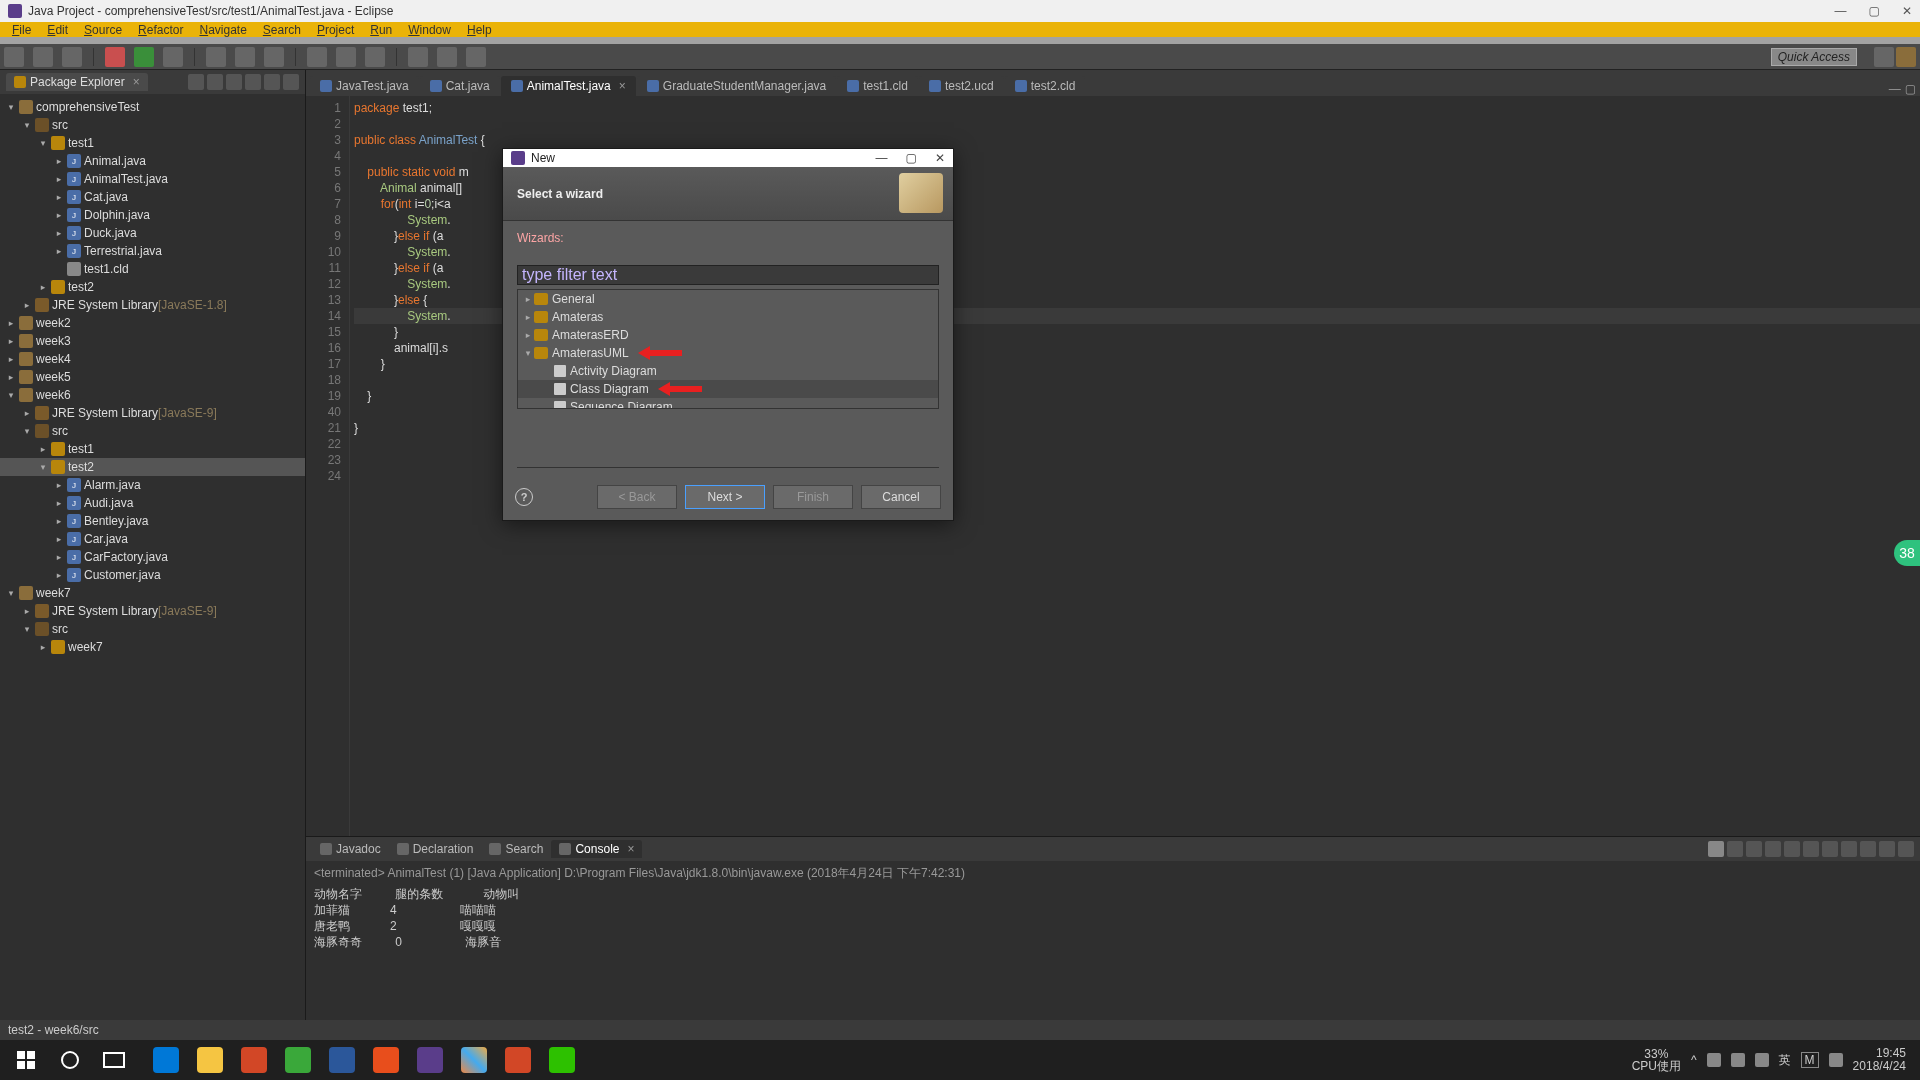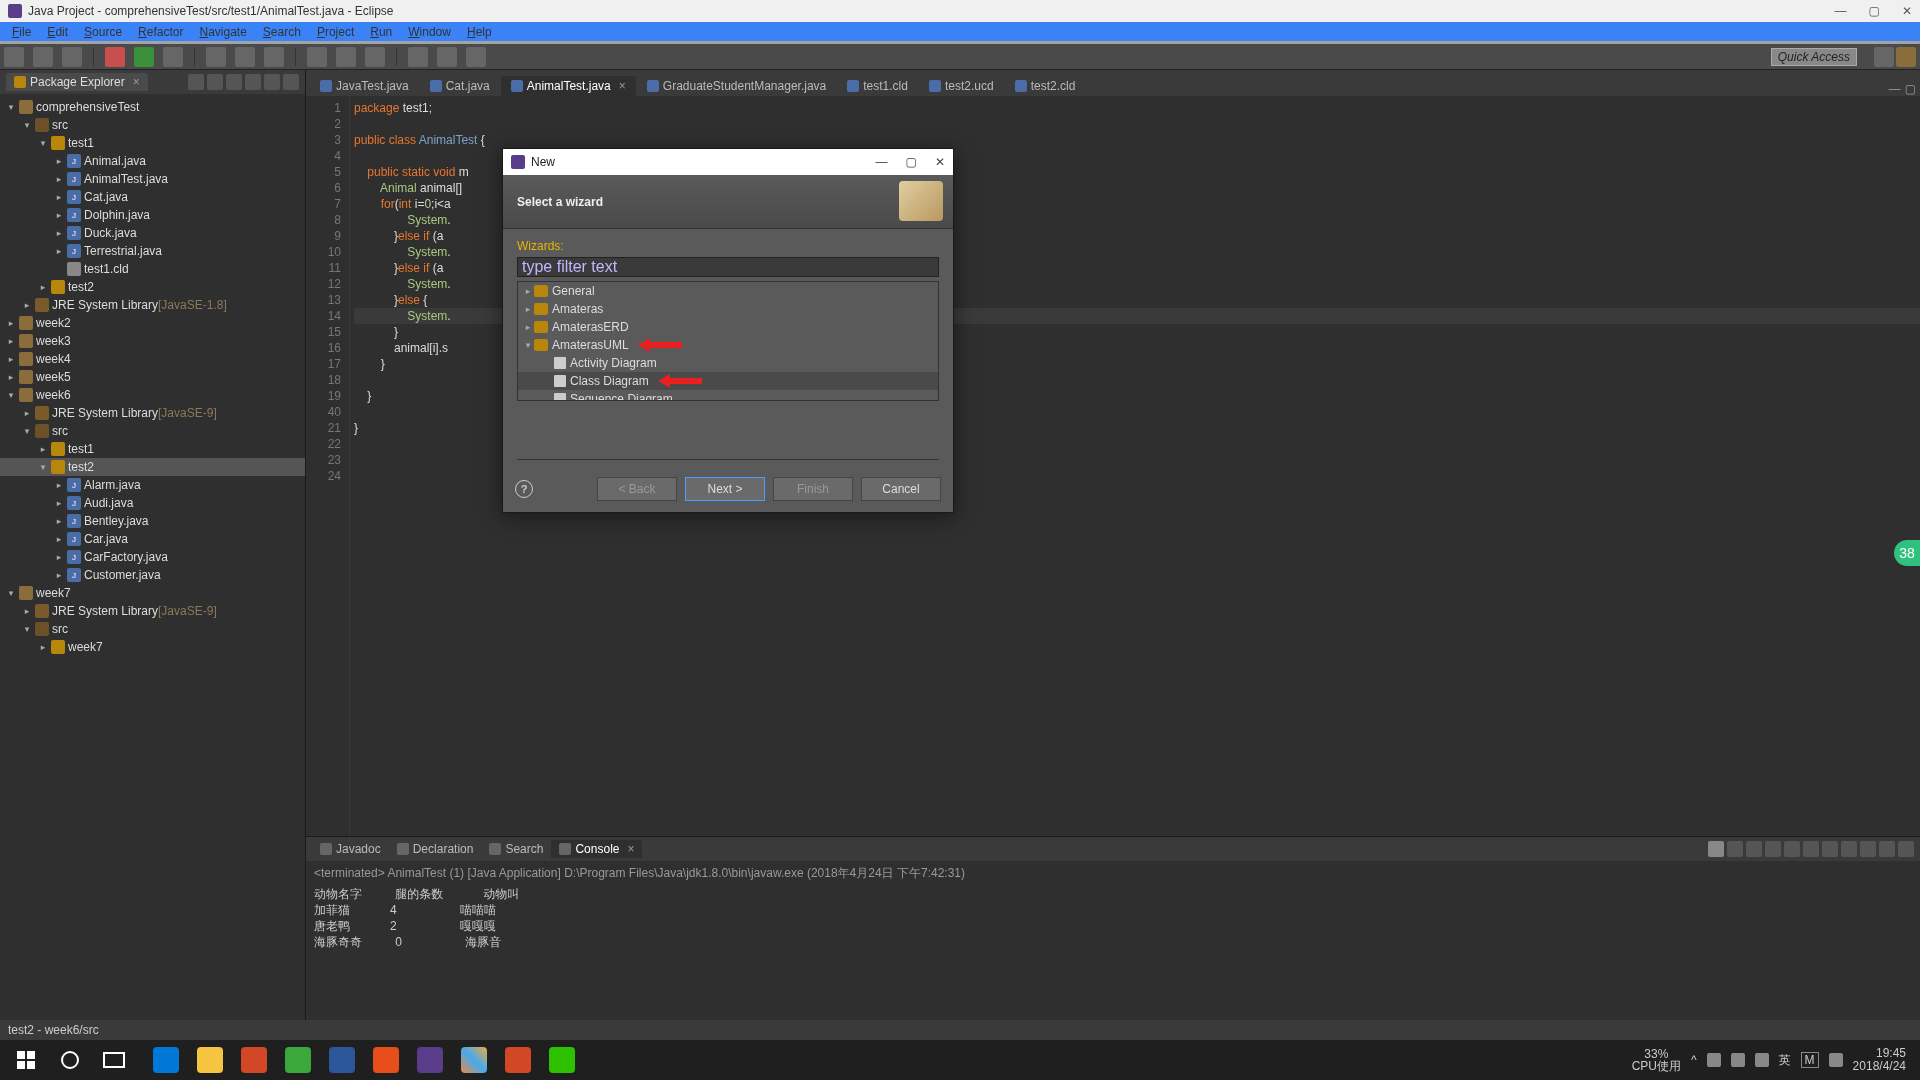--- a/index.html
+++ b/index.html
@@ -2,21 +2,21 @@
 <html><head>
 <meta charset="utf-8">
 <style>
 *{margin:0;padding:0;box-sizing:border-box;font-family:"Segoe UI",Arial,sans-serif;font-size:12px;user-select:none}
 body{width:1920px;height:1080px;background:#2f2f2f;overflow:hidden;position:relative}
 .title-bar{height:22px;background:#f0f0f0;display:flex;align-items:center;padding:0 8px;color:#333}
 .title-icon{width:14px;height:14px;background:#5a3d8a;border-radius:2px;margin-right:6px}
 .title-text{flex:1}
 .win-ctrl{display:flex;gap:22px;color:#555}
 .win-ctrl span{cursor:pointer}
-.menu-bar{height:22px;background:#3b82f6;display:flex;align-items:center;padding:0 4px;border-bottom:3px solid #a3a3a3}
+.menu-bar{height:22px;background:#eab308;display:flex;align-items:center;padding:0 4px;border-bottom:7px solid #a3a3a3}
 .menu-bar span{padding:0 8px;color:#333;cursor:pointer}
 .menu-bar span u{text-decoration:underline}
 .tool-bar{height:26px;background:#4a4a4a;border-bottom:1px solid #222;display:flex;align-items:center;padding:0 4px;gap:9px}
 .tb-icon{width:20px;height:20px;background:#666;border-radius:2px;cursor:pointer}
 .tb-sep{width:1px;height:18px;background:#333;margin:0 2px}
 .quick-access{margin-left:auto;background:#888;border:1px solid #aaa;padding:1px 6px;color:#222;font-style:italic}
 .persp-icons{display:flex;gap:2px;margin-left:8px}
 .main-area{display:flex;height:calc(100% - 130px)}
 
 .pkg-panel{width:306px;background:#2f2f2f;border-right:1px solid #1a1a1a;display:flex;flex-direction:column}
@@ -67,29 +67,29 @@
 .bv-toolbar{margin-left:auto;display:flex;gap:3px}
 .bv-toolbar .mini-icon{width:16px;height:16px;background:#555;border-radius:2px;cursor:pointer}
 .console-body{flex:1;padding:2px 8px;font-family:Consolas,monospace;color:#ccc;font-size:13px;overflow:auto}
 .console-status{color:#999;padding:2px 0}
 .console-table{margin-top:2px}
 .console-table div{height:16px;white-space:pre}
 
 .status-bar{height:20px;background:#3a3a3a;color:#ccc;display:flex;align-items:center;padding:0 8px}
 
 .modal{position:absolute;top:148px;left:502px;width:452px;background:#5a5a5a;border:1px solid #1a1a1a;box-shadow:0 4px 20px rgba(0,0,0,.5)}
-.modal-title{height:26px;background:#fff;display:flex;align-items:center;padding:0 8px;color:#222}
+.modal-title{height:18px;background:#fff;display:flex;align-items:center;padding:0 8px;color:#222}
 .modal-title .mt-icon{width:14px;height:14px;background:#5a3d8a;border-radius:2px;margin-right:6px}
 .modal-title .sp{flex:1}
 .modal-win{display:flex;gap:18px;color:#444}
 .modal-win span{cursor:pointer}
 .modal-banner{height:54px;background:linear-gradient(#5a5a5a,#4a4a4a);display:flex;align-items:center;padding:0 14px;color:#eee;font-weight:600;font-size:14px;position:relative;border-bottom:1px solid #333}
 .banner-art{position:absolute;right:10px;top:6px;width:44px;height:40px;background:linear-gradient(135deg,#e0cfa0,#b89860);border-radius:4px}
 .modal-body{padding:10px 14px 6px;background:#5a5a5a}
-.wiz-label{color:#eab308;margin-bottom:4px}
+.wiz-label{color:#fca5a5;margin-bottom:20px}
 .filter-input{width:100%;height:20px;background:#3a3a3a;border:1px solid #222;color:#c4b5fd;padding:0 4px;font-size:16px}
 .wiz-tree{margin-top:4px;height:120px;background:#5a5a5a;border:1px solid #333;overflow-y:scroll;color:#ddd}
 .wiz-row{display:flex;align-items:center;height:18px;padding-left:4px;cursor:pointer}
 .wiz-row.sel{background:#4a4a4a}
 .wiz-tri{width:12px;color:#aaa;font-size:9px;text-align:center}
 .wiz-fldr{width:14px;height:12px;background:#b8860b;margin-right:4px;border-radius:2px}
 .wiz-doc{width:12px;height:12px;background:#ccc;margin-right:4px;border-radius:1px}
 .modal-sep{height:1px;background:#333;margin:58px 0 0}
 .modal-footer{height:46px;display:flex;align-items:center;padding:0 12px;gap:8px}
 .help-ico{width:18px;height:18px;border:1.5px solid #ccc;border-radius:50%;color:#ccc;display:flex;align-items:center;justify-content:center;font-size:11px;font-weight:700;cursor:pointer}

